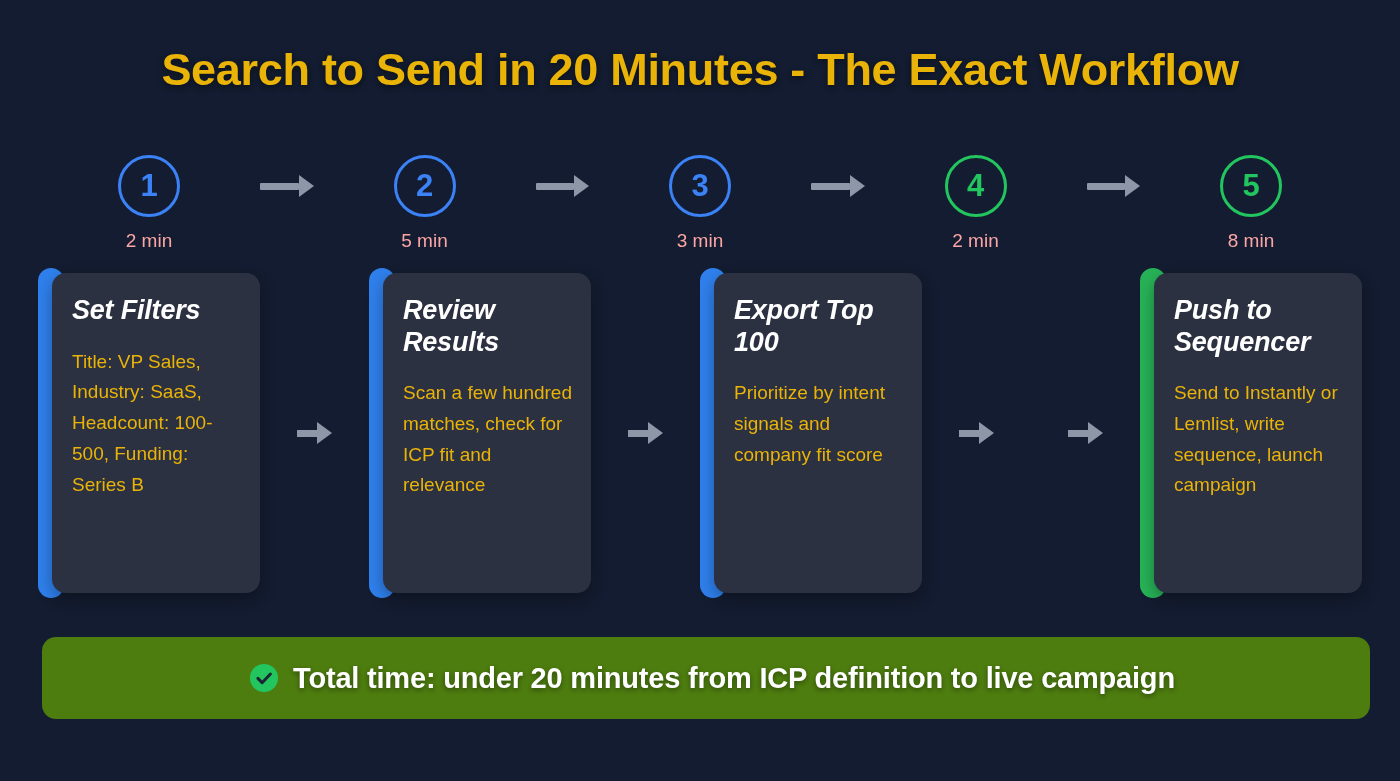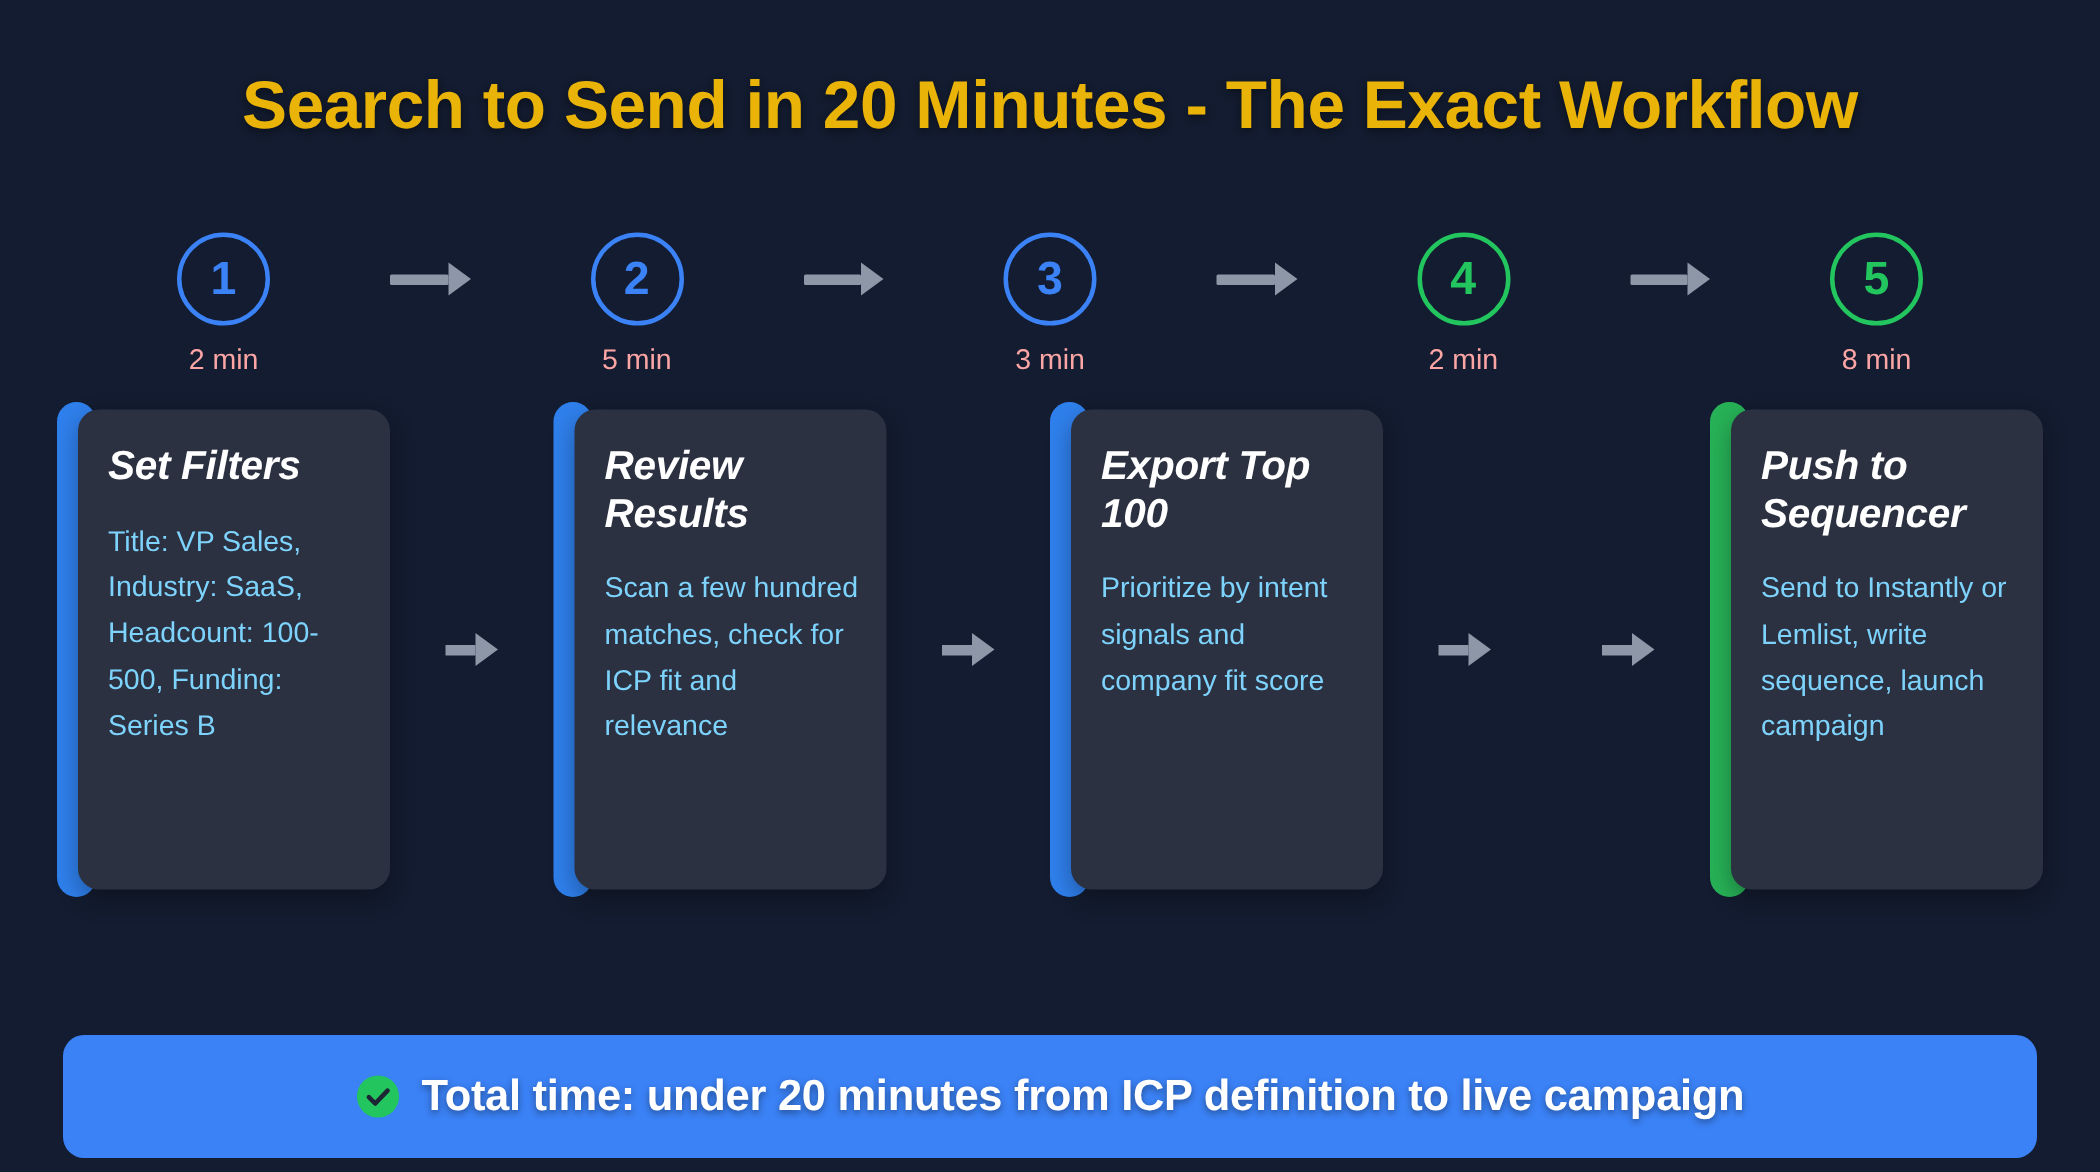--- a/index.html
+++ b/index.html
@@ -133,21 +133,21 @@
     font-size: 27px;
     font-weight: bold;
     color: #ffffff;
     line-height: 1.17;
     margin: 0 0 20px 0;
     letter-spacing: -0.2px;
     font-style: italic;
   }
   .card-desc {
     font-size: 19px;
-    color: #7dd3fc;
+    color: #eab308;
     line-height: 1.62;
     margin: 0;
   }
   .card-arrow {
     flex: 1 1 auto;
     height: 330px;
     display: flex;
     align-items: center;
     justify-content: center;
   }
@@ -161,28 +161,29 @@
     height: 0;
     border-top: 11px solid transparent;
     border-bottom: 11px solid transparent;
     border-left: 15px solid #8e97a8;
   }
 
   
   .footer {
     position: absolute;
     left: 42px;
-    top: 690px;
+    top: 637px;
     width: 1316px;
     height: 82px;
-    background: #3b82f6;
+    background: #4d7c0f;
     border-radius: 14px;
     display: flex;
     align-items: center;
     justify-content: center;
+    padding-left: 12px;
   }
   .footer-inner {
     display: flex;
     align-items: center;
     gap: 14px;
   }
   .check-icon {
     width: 30px;
     height: 30px;
     flex: 0 0 30px;

